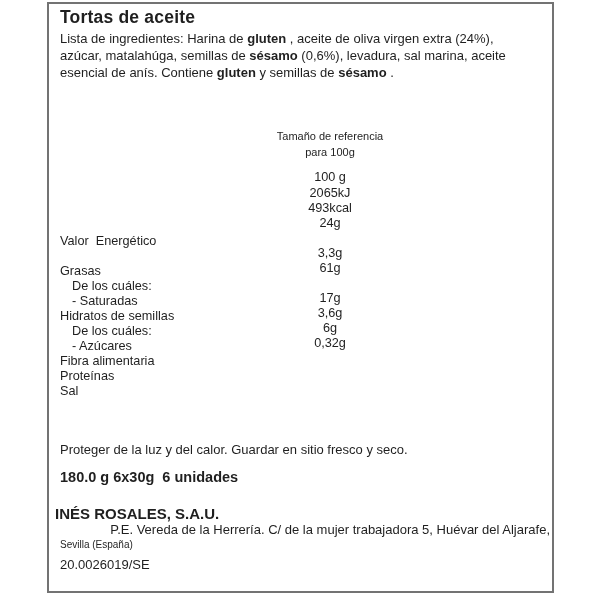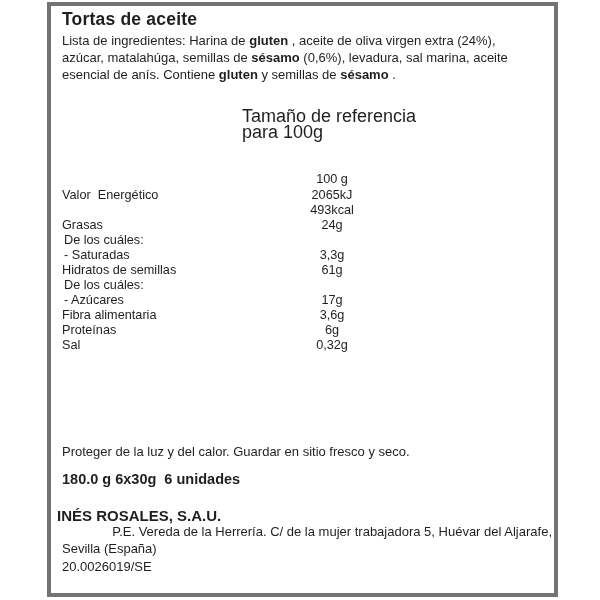--- a/index.html
+++ b/index.html
@@ -11,21 +11,21 @@
     font-family: "Liberation Sans", sans-serif;
     color: #1f1f1f;
     -webkit-font-smoothing: antialiased;
   }
   .label-box {
     position: absolute;
     left: 47px;
     top: 2px;
     width: 503px;
     height: 587px;
-    border: 4px solid #737373;
+    border: 2px solid #737373;
     background: #ffffff;
   }
   .product-title {
     position: absolute;
     left: 11px;
     top: 3px;
     font-size: 17.5px;
     font-weight: bold;
     letter-spacing: 0.2px;
   }
@@ -34,24 +34,24 @@
     left: 11px;
     top: 26px;
     width: 472px;
     font-size: 13px;
     line-height: 17px;
   }
   .b { font-weight: bold; }
   .ref-header {
     position: absolute;
     left: 191px;
-    top: 102px;
+    top: 124px;
     width: 180px;
-    text-align: left;
-    font-size: 18px;
+    text-align: center;
+    font-size: 11px;
     line-height: 16px;
   }
   .col-header {
     position: absolute;
     left: 191px;
     top: 166px;
     width: 180px;
     text-align: center;
     font-size: 12.7px;
   }
@@ -63,22 +63,23 @@
   }
   .nrow {
     position: relative;
     height: 15px;
     font-size: 12.7px;
   }
   .nlabel {
     position: absolute;
     left: 11px;
     white-space: pre;
-  }
-  .nrow.indent .nlabel { left: 13px; }
+    margin-top: 48px;
+  }
+  .nrow.indent .nlabel { left: 23px; }
   .nvalue {
     position: absolute;
     left: 191px;
     width: 180px;
     text-align: center;
     white-space: pre;
   }
   .storage-note {
     position: absolute;
     left: 11px;
@@ -106,21 +107,21 @@
     left: 11px;
     top: 518px;
     width: 490px;
     font-size: 13px;
     text-align: right;
   }
   .mfr-addr2 {
     position: absolute;
     left: 11px;
     top: 535px;
-    font-size: 13px;
+    font-size: 10px;
   }
   .mfr-registry {
     position: absolute;
     left: 11px;
     top: 553px;
     font-size: 13px;
   }
 </style>
 </head>
 <body>

